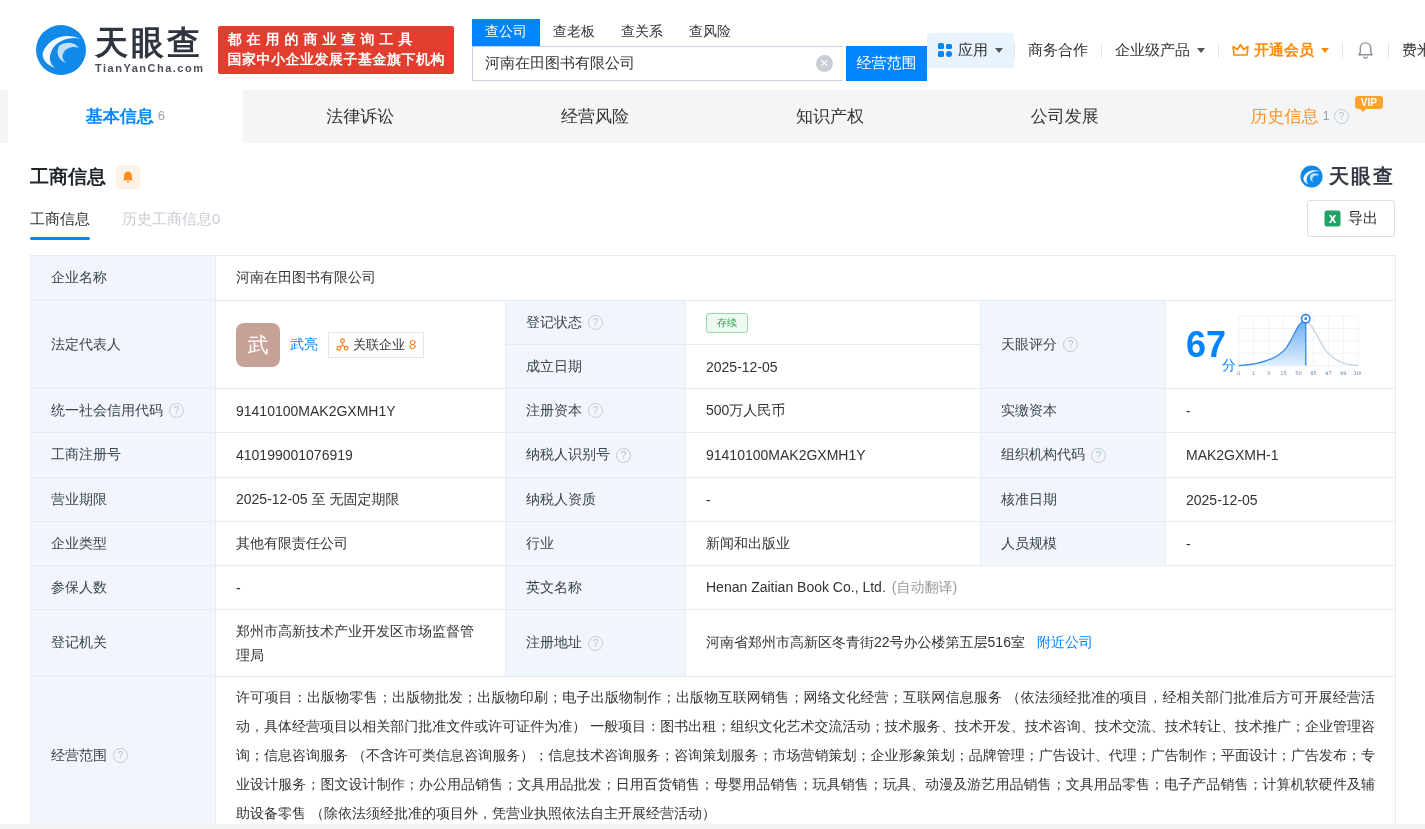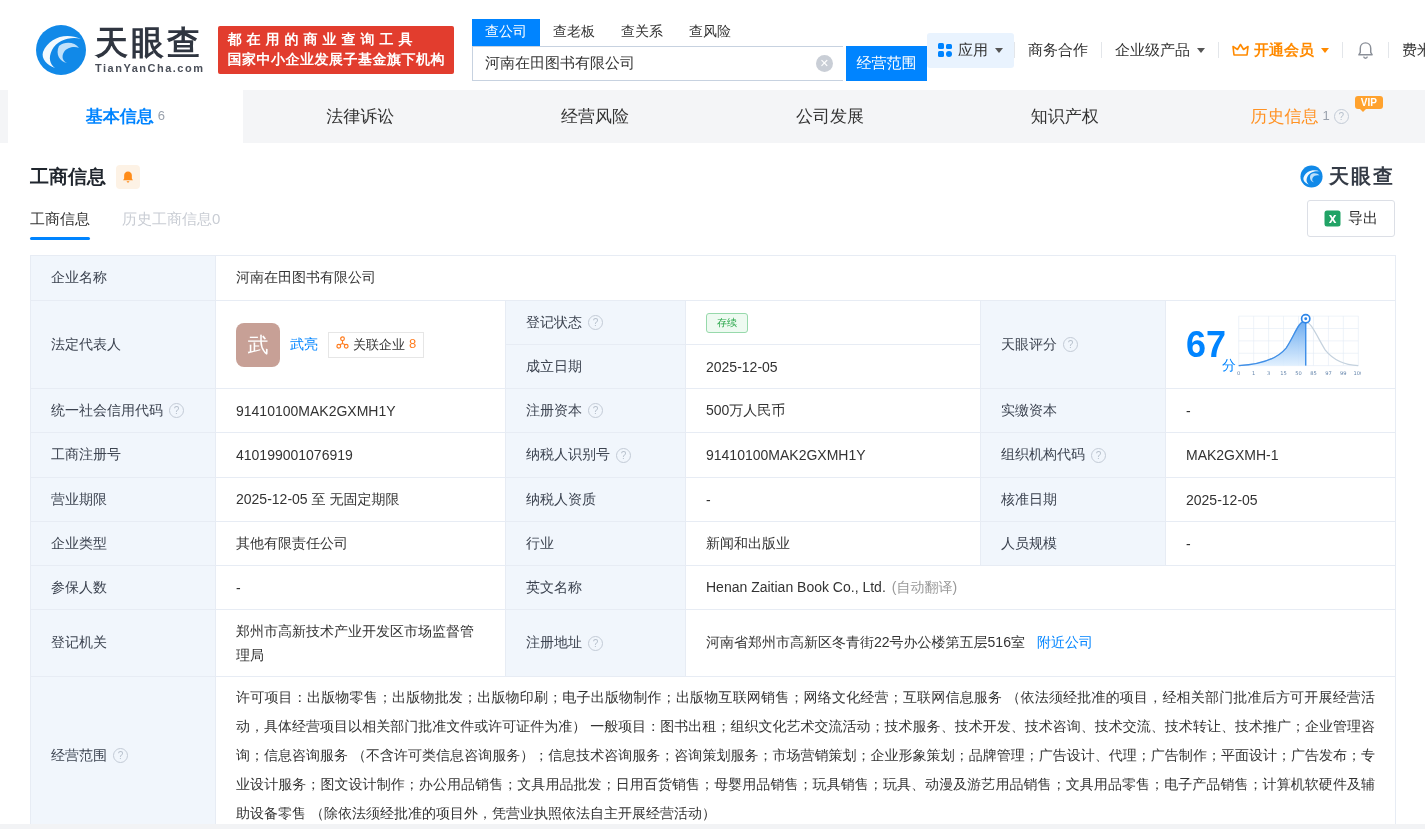--- a/index.html
+++ b/index.html
@@ -57,21 +57,21 @@
   table.info { width:1365px; border-collapse:collapse; table-layout:fixed; margin-top:12px; font-size:14px; }
   table.info td { border:1px solid #e7ecf4; padding:6px 20px; vertical-align:middle; }
   td.lbl { background:#f1f6fc; color:#3c4350; }
   td.lbl .lblin { display:flex; align-items:center; gap:6px; }
   td.val { color:#333; }
   .h45{height:45px;} .h44{height:44px;} .h67{height:67px;} .h145{height:145px;}
   .badge-green { display:inline-block; padding:2px 10px; font-size:10px; color:#2aa64a; background:#eefaf1; border:1px solid #97d9ab; border-radius:3px; }
   .repwrap { display:flex; align-items:center; gap:10px; }
   .avatar { width:44px; height:44px; border-radius:8px; background:#c7a096; color:#fff; font-size:21px; display:flex; align-items:center; justify-content:center; cursor:pointer; flex:none; }
   .replink { color:#0084ff; cursor:pointer; }
-  .relbadge { display:flex; gap:4px; border:1px solid #e6e6e6; border-radius:0; padding:3px 7px; font-size:13px; color:#333; cursor:pointer; background:#fff; }
+  .relbadge { display:flex; align-items:center; gap:4px; border:1px solid #e6e6e6; border-radius:0; padding:3px 7px; font-size:13px; color:#333; cursor:pointer; background:#fff; }
   .relnum { color:#ff7d20; }
   .scorewrap { display:flex; align-items:center; gap:0; }
   .scorenum { font-size:36px; font-weight:700; color:#0084ff; line-height:1; }
   .scoreunit { font-size:14px; color:#0084ff; align-self:flex-end; margin:0 0 3px -4px; }
   .gray-note { color:#999; margin-left:6px; }
   .addrlink { color:#0084ff; margin-left:12px; cursor:pointer; white-space:nowrap; }
   .scope { line-height:29px; text-align:justify; }
   .botstrip { position:absolute; bottom:0; left:0; width:100%; height:5px; background:#f2f3f5; }
   svg text { font-family:"DejaVu Sans",sans-serif; }
 </style>
@@ -162,24 +162,24 @@
     <span>基本信息</span>
     <span class="ntab-count">6</span>
   </div>
   <div class="ntab">
       <span>法律诉讼</span>
     </div>
   <div class="ntab">
       <span>经营风险</span>
     </div>
   <div class="ntab">
+      <span>知识产权</span>
+    </div>
+  <div class="ntab">
       <span>公司发展</span>
-    </div>
-  <div class="ntab">
-      <span>知识产权</span>
     </div>
   <div class="ntab hist">
     <span class="vipbadge">VIP</span>
     <span>历史信息</span>
     <span class="ntab-count">1</span>
     <span class="qicon">?</span>
   </div>
 </nav>
 
 <main class="main">

